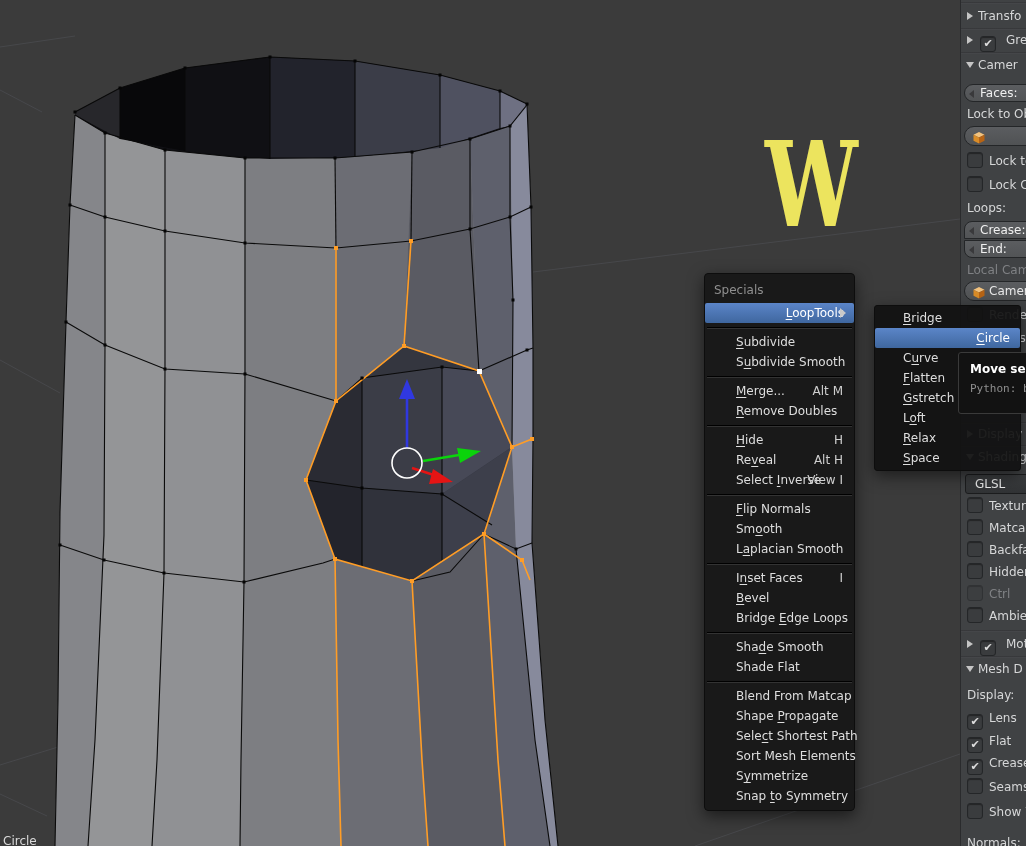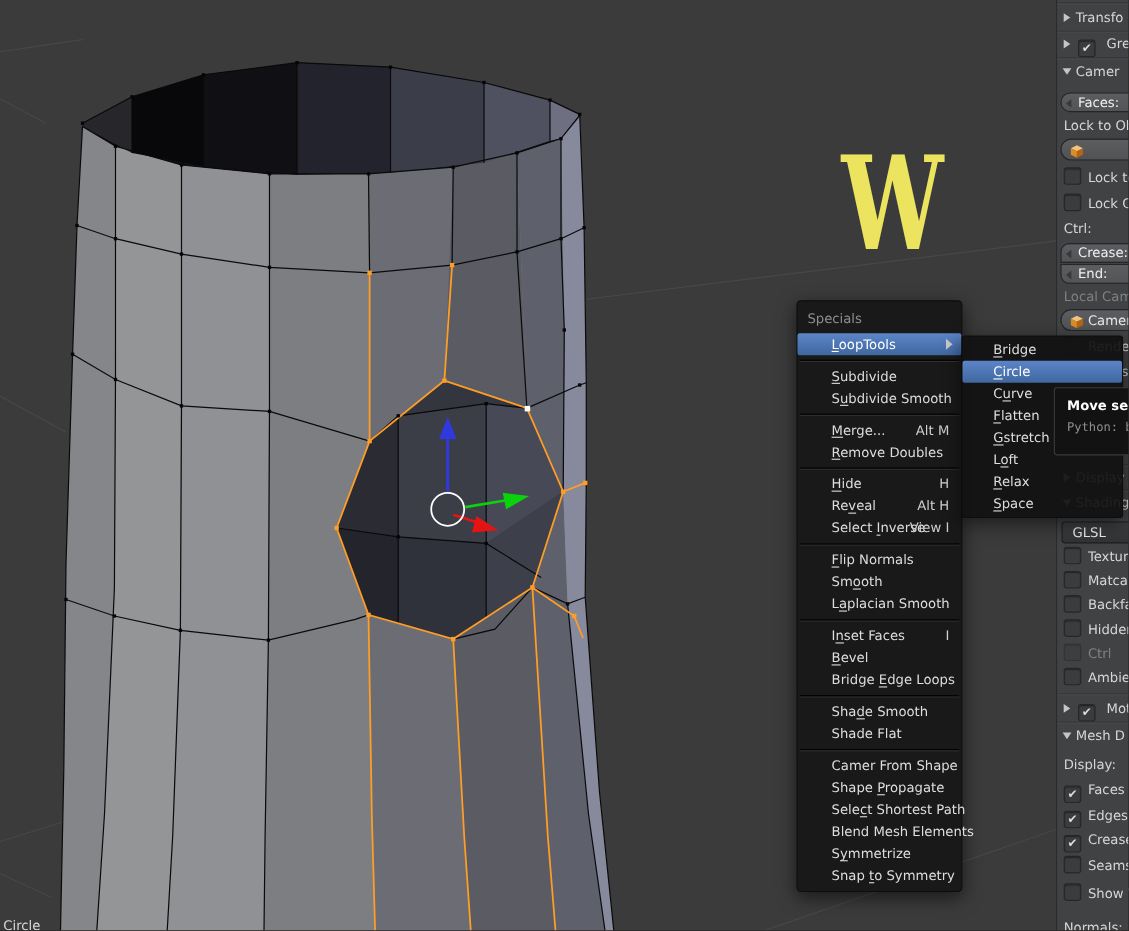--- a/index.html
+++ b/index.html
@@ -7,31 +7,31 @@
        background:#3b3b3b;font-family:"DejaVu Sans","Liberation Sans",sans-serif;
        -webkit-font-smoothing:antialiased;}
   
   #viewport-svg{position:absolute;left:0;top:0;}
   .big-key{position:absolute;left:750px;top:130px;width:100px;height:120px;
     color:#ece45e;font-family:"DejaVu Serif","Liberation Serif",serif;font-weight:bold;
     font-size:118px;line-height:110px;transform:scaleX(0.70);transform-origin:center;
     text-align:center;pointer-events:none;}
   .op-label{position:absolute;left:3px;top:834px;color:#d9d9d9;font-size:12px;}
   
-  .menu{position:absolute;left:724px;top:273px;width:151px;
+  .menu{position:absolute;left:704px;top:273px;width:151px;
     background:rgba(24,24,24,0.97);border:1px solid #0d0d0d;border-radius:4px;
     box-shadow:0 5px 16px rgba(0,0,0,.55);box-sizing:border-box;z-index:5;}
   .menu-title{color:#8f8f8f;font-size:12px;padding:9px 0 6px 9px;}
   .mi{position:relative;height:20px;line-height:20px;font-size:12px;color:#dedede;
     padding:0 10px 0 31px;white-space:nowrap;cursor:default;}
   .mi .lbl{pointer-events:none;}
   .mi .sc{position:absolute;right:11px;top:0;color:#cfcfcf;}
   .mi .subarrow{position:absolute;right:8px;top:5px;width:0;height:0;
     border-left:6px solid #c9c9c9;border-top:5px solid transparent;border-bottom:5px solid transparent;}
-  .mi.hl{background:linear-gradient(#5b85c8,#3f679f);color:#fff;border-radius:2px;}
+  .mi.hl{background:linear-gradient(#5b85c8,#3f679f);color:#fff;border-radius:2px;text-align:right;}
   .mn{text-decoration:underline;text-underline-offset:2px;}
   .msep{height:9px;position:relative;}
   .msep i{position:absolute;left:2px;right:2px;top:4px;height:1px;background:#000;display:block;
     box-shadow:0 1px 0 #333;}
   .submenu{position:absolute;left:874px;top:305px;width:147px;
     background:rgba(17,17,17,0.93);border:1px solid #0d0d0d;border-radius:3px;
     box-shadow:0 5px 16px rgba(0,0,0,.5);box-sizing:border-box;z-index:6;padding:2px 0;}
   .submenu .mi{padding-left:28px;}
   
   .tooltip{position:absolute;left:958px;top:352px;width:160px;height:62px;
@@ -242,21 +242,21 @@
         <div class="prow" style="top: 107px; padding-left: 6px;"><span>Lock to Ob</span></div>
         <div class="prow" style="top: 126px;">
           <div class="objpill"><svg width="16" height="16" viewBox="0 0 16 16">
               <polygon points="8,2 13.5,4.8 8,7.6 2.5,4.8" fill="#f2c27e"></polygon>
               <polygon points="2.5,4.8 8,7.6 8,13.5 2.5,10.7" fill="#d98c28"></polygon>
               <polygon points="8,7.6 13.5,4.8 13.5,10.7 8,13.5" fill="#b86414"></polygon>
             </svg><span></span></div>
         </div>
         <div class="prow" style="top: 152px; height: 17px; line-height: 17px;"><span class="cb"></span><span>Lock to</span></div>
         <div class="prow" style="top: 176px; height: 17px; line-height: 17px;"><span class="cb"></span><span>Lock C</span></div>
-        <div class="prow" style="top: 201px; padding-left: 6px;"><span>Ctrl:</span></div>
+        <div class="prow" style="top: 201px; padding-left: 6px;"><span>Loops:</span></div>
         <div class="prow" style="top: 221px;">
           <div class="pill grp-top"><span class="arr-l"></span><span>Crease:</span></div>
         </div>
         <div class="prow" style="top: 240px;">
           <div class="pill grp-bottom" style="top: 0px;"><span class="arr-l"></span><span>End:</span></div>
         </div>
         <div class="prow disabled" style="top: 263px; padding-left: 6px;"><span>Local Cam</span></div>
         <div class="prow" style="top: 281px;">
           <div class="objpill"><svg width="16" height="16" viewBox="0 0 16 16">
               <polygon points="8,2 13.5,4.8 8,7.6 2.5,4.8" fill="#f2c27e"></polygon>
@@ -273,22 +273,22 @@
         </div>
         <div class="prow" style="top: 497px; height: 17px; line-height: 17px;"><span class="cb"></span><span>Texture</span></div>
         <div class="prow" style="top: 519px; height: 17px; line-height: 17px;"><span class="cb"></span><span>Matcap</span></div>
         <div class="prow" style="top: 541px; height: 17px; line-height: 17px;"><span class="cb"></span><span>Backfa</span></div>
         <div class="prow" style="top: 563px; height: 17px; line-height: 17px;"><span class="cb"></span><span>Hidden</span></div>
         <div class="prow disabled" style="top: 585px; height: 17px; line-height: 17px;"><span class="cb" style="opacity: 0.55;"></span><span>Ctrl</span></div>
         <div class="prow" style="top: 607px; height: 17px; line-height: 17px;"><span class="cb"></span><span>Ambien</span></div>
         <div class="prow" style="top: 634px; height: 20px; line-height: 20px;"><span class="tri-r"></span><span class="cb">✔</span><span class="htext">Mot</span></div>
         <div class="prow" style="top: 659px; height: 20px; line-height: 20px;"><span class="tri-d"></span><span class="htext">Mesh D</span></div>
         <div class="prow" style="top: 688px; padding-left: 6px;"><span>Display:</span></div>
-        <div class="prow" style="top: 710px; height: 17px; line-height: 17px;"><span class="cb">✔</span><span>Faces</span></div>
-        <div class="prow" style="top: 733px; height: 17px; line-height: 17px;"><span class="cb">✔</span><span>Edges</span></div>
+        <div class="prow" style="top: 710px; height: 17px; line-height: 17px;"><span class="cb">✔</span><span>Lens</span></div>
+        <div class="prow" style="top: 733px; height: 17px; line-height: 17px;"><span class="cb">✔</span><span>Flat</span></div>
         <div class="prow" style="top: 755px; height: 17px; line-height: 17px;"><span class="cb">✔</span><span>Crease</span></div>
         <div class="prow" style="top: 778px; height: 17px; line-height: 17px;"><span class="cb"></span><span>Seams</span></div>
         <div class="prow" style="top: 803px; height: 17px; line-height: 17px;"><span class="cb"></span><span>Show W</span></div>
         <div class="prow" style="top: 836px; padding-left: 6px;"><span>Normals:</span></div>
       </div>
   </div>
 
   <div class="menu">
     <div class="menu-title">Specials</div>
     <div id="specials-items">
@@ -322,24 +322,24 @@
         <div class="mi"><span class="lbl"><span class="mn">B</span>evel</span></div>
         <div class="mi"><span class="lbl">Bridge <span class="mn">E</span>dge Loops</span></div>
         <div class="msep">
           <i></i>
         </div>
         <div class="mi"><span class="lbl">Sha<span class="mn">d</span>e Smooth</span></div>
         <div class="mi"><span class="lbl">Shade Flat</span></div>
         <div class="msep">
           <i></i>
         </div>
-        <div class="mi"><span class="lbl">Camer From Shape</span></div>
+        <div class="mi"><span class="lbl">Blend From Matcap</span></div>
         <div class="mi"><span class="lbl">Shape <span class="mn">P</span>ropagate</span></div>
         <div class="mi"><span class="lbl">Sele<span class="mn">c</span>t Shortest Path</span></div>
-        <div class="mi"><span class="lbl">Blend Mesh Elements</span></div>
+        <div class="mi"><span class="lbl">Sort Mesh Elements</span></div>
         <div class="mi"><span class="lbl">S<span class="mn">y</span>mmetrize</span></div>
         <div class="mi"><span class="lbl">Snap <span class="mn">t</span>o Symmetry</span></div>
       </div>
     <div style="height:4px"></div>
   </div>
 
   <div class="submenu">
     <div id="submenu-items">
         <div class="mi"><span class="lbl"><span class="mn">B</span>ridge</span></div>
         <div class="mi hl"><span class="lbl"><span class="mn">C</span>ircle</span></div>

